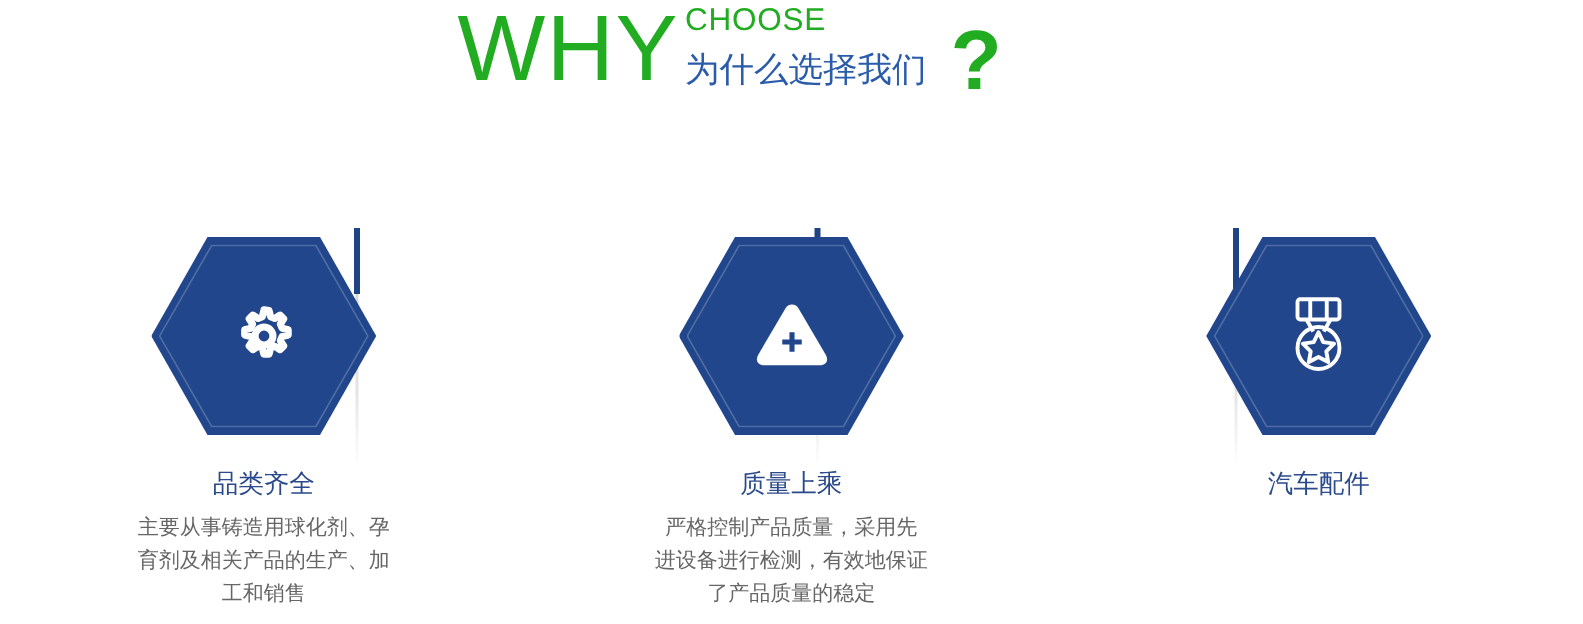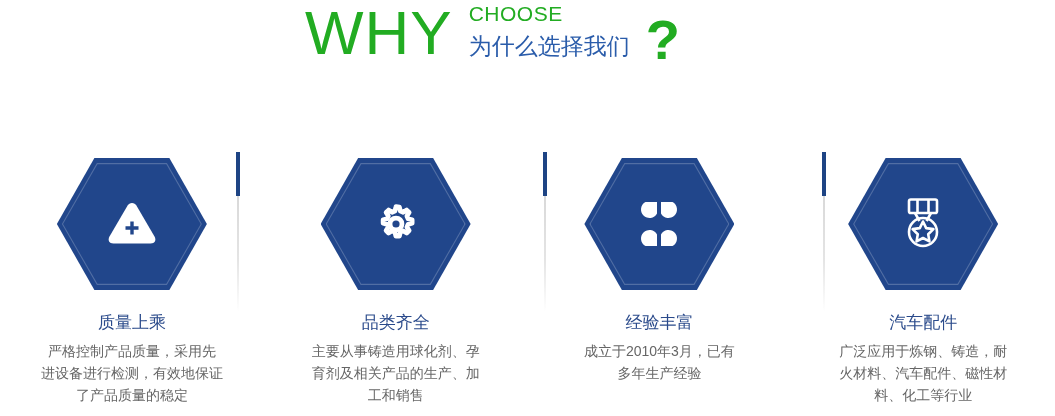--- a/index.html
+++ b/index.html
@@ -29,21 +29,21 @@
     font-size: 62px;
     line-height: 62px;
     color: #22ac22;
     font-weight: 400;
     letter-spacing: 1px;
     margin-top: 2px;
   }
   .mid-block {
     display: flex;
     flex-direction: column;
-    margin-left: 16px;
+    margin-left: 4px;
     margin-top: 2px;
   }
   .choose {
     font-size: 21px;
     line-height: 24px;
     color: #22ac22;
     letter-spacing: 0.5px;
   }
   .cn-title {
     font-size: 23px;
@@ -172,20 +172,41 @@
   <div class="divider d2">
     <div class="seg-dark"></div>
     <div class="seg-light"></div>
   </div>
   <div class="divider d3">
     <div class="seg-dark"></div>
     <div class="seg-light"></div>
   </div>
 
   <div class="cols">
+
+    <div class="col">
+      <div class="hexwrap">
+        <div class="hex"></div>
+        <div class="hex-inner-line"></div>
+        <div class="hex-inner-fill"></div>
+        <div class="hex-icon">
+          <svg width="54" height="54" viewBox="0 0 48 48">
+            <g fill="none" stroke="#ffffff" stroke-width="4.2" stroke-linejoin="round" stroke-linecap="round">
+              <path d="M24 4.5
+                       l3.0 0.45 0.9 3.6 2.5 1.05 3.1-2.0 2.2 2.2 -2.0 3.1 1.05 2.5 3.6 0.9 0 3.1 -3.6 0.9 -1.05 2.5 2.0 3.1 -2.2 2.2 -3.1-2.0 -2.5 1.05 -0.9 3.6 -3.1 0 -0.9-3.6 -2.5-1.05 -3.1 2.0 -2.2-2.2 2.0-3.1 -1.05-2.5 -3.6-0.9 0-3.1 3.6-0.9 1.05-2.5 -2.0-3.1 2.2-2.2 3.1 2.0 2.5-1.05 0.9-3.6 z" transform="translate(0,4)"></path>
+              <circle cx="24" cy="24" r="5.3"></circle>
+            </g>
+          </svg>
+        </div>
+      </div>
+      <div class="card-title">品类齐全</div>
+      <div class="card-desc">主要从事铸造用球化剂、孕
+育剂及相关产品的生产、加
+工和销售</div>
+    </div>
 
     <div class="col">
       <div class="hexwrap">
         <div class="hex"></div>
         <div class="hex-inner-line"></div>
         <div class="hex-inner-fill"></div>
         <div class="hex-icon">
           <svg width="58" height="52" viewBox="0 0 58 52">
             <path d="M29 5
                      C31 5 32.4 6 33.4 7.6
@@ -198,79 +219,35 @@
             <path d="M29 23.5 v13 M22.5 30 h13" stroke="#21468b" stroke-width="3.4" stroke-linecap="butt"></path>
           </svg>
         </div>
       </div>
       <div class="card-title">质量上乘</div>
       <div class="card-desc">严格控制产品质量，采用先
 进设备进行检测，有效地保证
 了产品质量的稳定</div>
     </div>
 
-    <div class="col">
-      <div class="hexwrap">
-        <div class="hex"></div>
-        <div class="hex-inner-line"></div>
-        <div class="hex-inner-fill"></div>
-        <div class="hex-icon">
-          <svg width="54" height="54" viewBox="0 0 48 48">
-            <g fill="none" stroke="#ffffff" stroke-width="4.2" stroke-linejoin="round" stroke-linecap="round">
-              <path d="M24 4.5
-                       l3.0 0.45 0.9 3.6 2.5 1.05 3.1-2.0 2.2 2.2 -2.0 3.1 1.05 2.5 3.6 0.9 0 3.1 -3.6 0.9 -1.05 2.5 2.0 3.1 -2.2 2.2 -3.1-2.0 -2.5 1.05 -0.9 3.6 -3.1 0 -0.9-3.6 -2.5-1.05 -3.1 2.0 -2.2-2.2 2.0-3.1 -1.05-2.5 -3.6-0.9 0-3.1 3.6-0.9 1.05-2.5 -2.0-3.1 2.2-2.2 3.1 2.0 2.5-1.05 0.9-3.6 z" transform="translate(0,4)"></path>
-              <circle cx="24" cy="24" r="5.3"></circle>
-            </g>
-          </svg>
-        </div>
-      </div>
-      <div class="card-title">品类齐全</div>
-      <div class="card-desc">主要从事铸造用球化剂、孕
-育剂及相关产品的生产、加
-工和销售</div>
-    </div>
-
-    <div class="col">
-      <div class="hexwrap">
-        <div class="hex"></div>
-        <div class="hex-inner-line"></div>
-        <div class="hex-inner-fill"></div>
-        <div class="hex-icon">
-          <svg width="52" height="52" viewBox="0 0 52 52">
-            <g fill="#ffffff">
-              <path d="M24 4 H12.5 A8.5 8.5 0 1 0 24 15.5 Z"></path>
-              <path d="M28 4 H39.5 A8.5 8.5 0 1 1 28 15.5 Z"></path>
-              <path d="M24 48 H12.5 A8.5 8.5 0 1 1 24 36.5 Z"></path>
-              <path d="M28 48 H39.5 A8.5 8.5 0 1 0 28 36.5 Z"></path>
-            </g>
-          </svg>
-        </div>
-      </div>
-      <div class="card-title">经验丰富</div>
-      <div class="card-desc">成立于2010年3月，已有
-多年生产经验</div>
-    </div>
 
     <div class="col">
       <div class="hexwrap">
         <div class="hex"></div>
         <div class="hex-inner-line"></div>
         <div class="hex-inner-fill"></div>
         <div class="hex-icon">
           <svg width="50" height="58" viewBox="0 0 50 58">
             <g fill="none" stroke="#ffffff" stroke-width="2.6">
               <rect x="11" y="4.5" width="28" height="13.5" rx="1.8"></rect>
               <path d="M19.5 4.5 v13.5 M30.5 4.5 v13.5"></path>
               <path d="M17 18 L21.5 26 M33 18 L28.5 26"></path>
               <circle cx="25" cy="37" r="14"></circle>
               <path d="M25 26.5 l3.2 6.6 7.2 1.0 -5.2 5.1 1.25 7.2 -6.45-3.4 -6.45 3.4 1.25-7.2 -5.2-5.1 7.2-1.0 Z" stroke-linejoin="round"></path>
             </g>
           </svg>
         </div>
       </div>
       <div class="card-title">汽车配件</div>
-      <div class="card-desc">广泛应用于炼钢、铸造，耐
-火材料、汽车配件、磁性材
-料、化工等行业</div>
     </div>
 
   </div>
 </div>
 
 </body></html>

